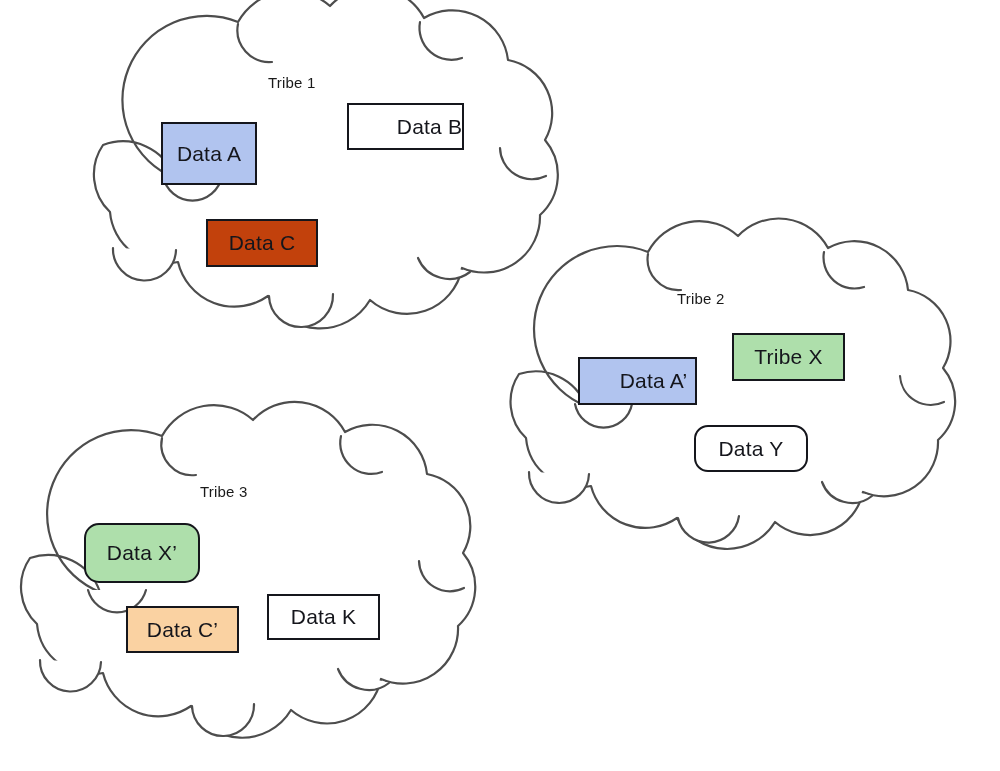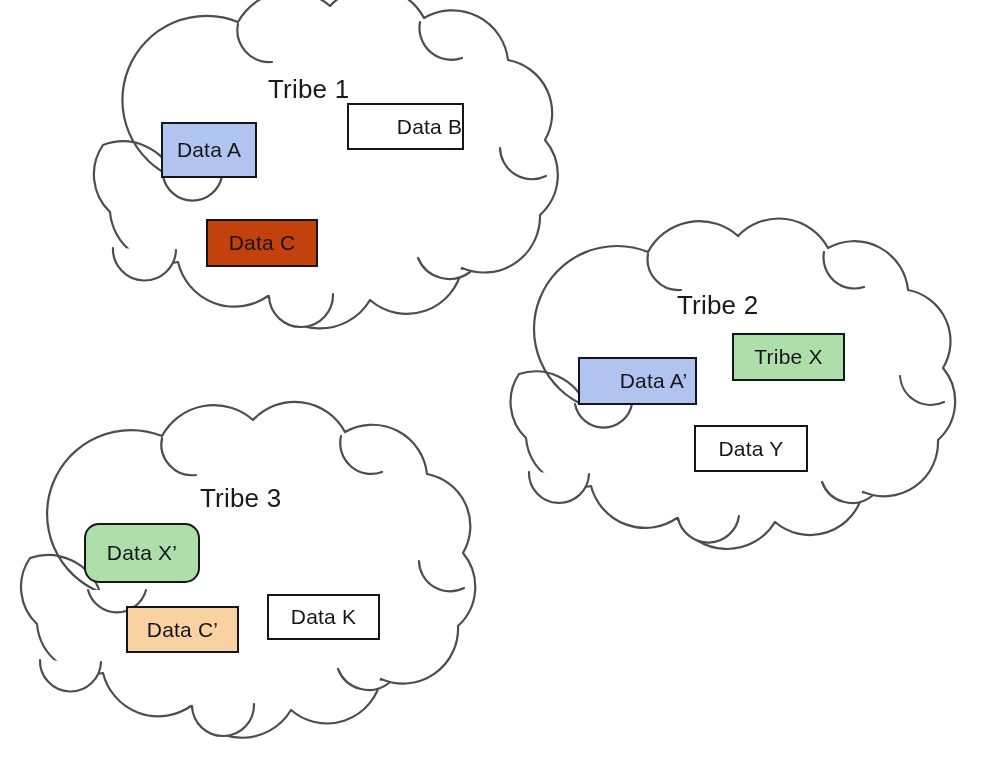--- a/index.html
+++ b/index.html
@@ -27,21 +27,21 @@
   .cloud-path {
     fill: #ffffff;
     stroke: #4d4d4d;
     stroke-width: 2.2;
     stroke-linecap: round;
     stroke-linejoin: round;
   }
   .tribe-label {
     position: absolute;
     font-family: "Liberation Sans", sans-serif;
-    font-size: 26px;
+    font-size: 15px;
     color: #1a1a1a;
     white-space: nowrap;
     letter-spacing: 0.2px;
   }
   .data-box {
     position: absolute;
     box-sizing: border-box;
     border: 2px solid #15161c;
     display: flex;
     align-items: center;
@@ -134,27 +134,27 @@
       <path class="cloud-path" fill="none" d="M 40,660 A 30 30 0 0 0 101,662"></path>
       <path class="cloud-path" fill="none" d="M 192,706 A 31 31 0 0 0 254,704"></path>
       <path class="cloud-path" fill="none" d="M 338,669 A 33 33 0 0 0 389,683"></path>
       <path class="cloud-path" fill="none" d="M 419,561 A 31 31 0 0 0 464,588"></path>
       <path class="cloud-path" fill="none" d="M 341,436 A 31 31 0 0 0 382,472"></path>
       <path class="cloud-path" fill="none" d="M 162,438 A 31 31 0 0 0 196,475"></path>
     </g>
   </svg>
 
   <div class="tribe-label" style="left:268px; top:74px;">Tribe 1</div>
-  <div class="data-box" style="left:161px; top:122px; width:96px; height:56px; background:#b1c4ef;">Data A</div>
+  <div class="data-box" style="left:161px; top:122px; width:96px; height:63px; background:#b1c4ef;">Data A</div>
   <div class="data-box" style="left:347px; top:103px; width:117px; height:47px; background:#ffffff;padding-left:48px;">Data B</div>
   <div class="data-box" style="left:206px; top:219px; width:112px; height:48px; background:#c2410c;">Data C</div>
 
   <div class="tribe-label" style="left:677px; top:290px;">Tribe 2</div>
   <div class="data-box" style="left:578px; top:357px; width:119px; height:48px; background:#b1c4ef;padding-left:32px;">Data A’</div>
   <div class="data-box" style="left:732px; top:333px; width:113px; height:48px; background:#aedfab;">Tribe X</div>
-  <div class="data-box" style="left:694px; top:425px; width:114px; height:47px; background:#ffffff;">Data Y</div>
+  <div class="data-box" style="left:694px; top:425px; width:114px; height:47px; background:#ffffff;border-radius:14px;">Data Y</div>
 
   <div class="tribe-label" style="left:200px; top:483px;">Tribe 3</div>
   <div class="data-box" style="left:84px; top:523px; width:116px; height:60px; background:#aedfab;border-radius:15px;">Data X’</div>
   <div class="data-box" style="left:126px; top:606px; width:113px; height:47px; background:#fad2a2;">Data C’</div>
   <div class="data-box" style="left:267px; top:594px; width:113px; height:46px; background:#ffffff;">Data K</div>
 
 </div>
 
 </body></html>

